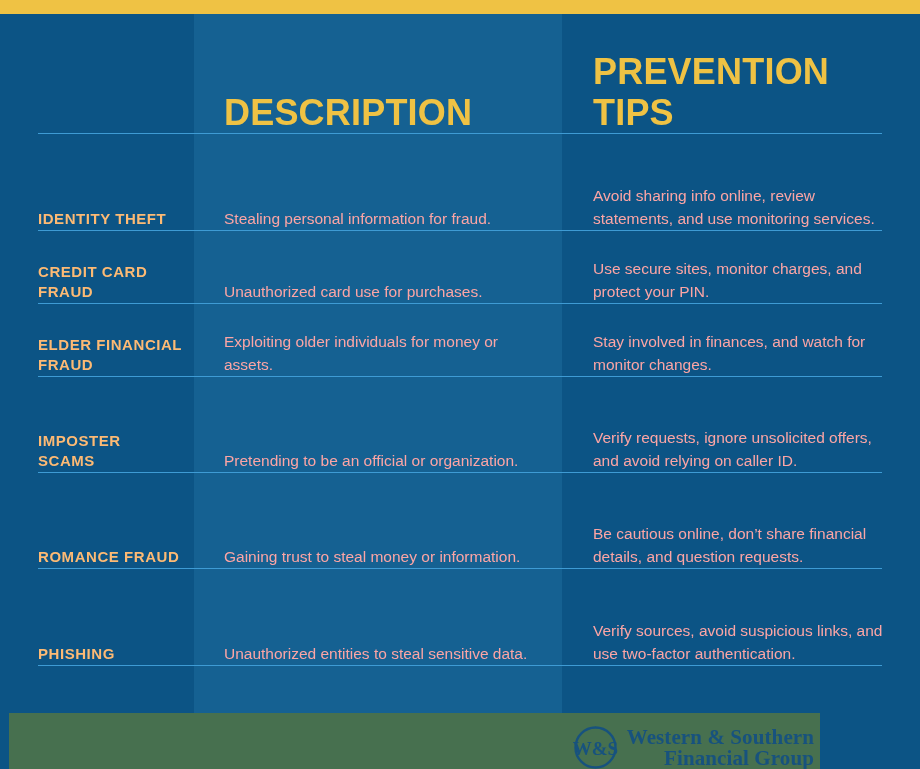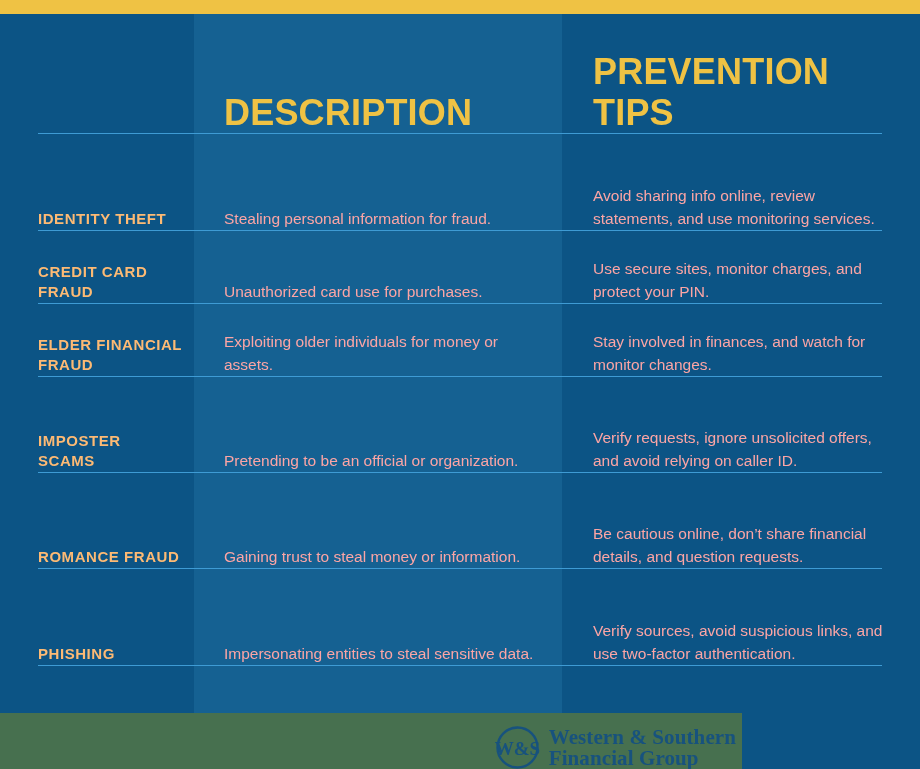--- a/index.html
+++ b/index.html
@@ -35,25 +35,26 @@
     top: 14px;
     left: 194px;
     width: 368px;
     height: 699px;
     background: #156192;
   }
 
   
   .footer {
     position: absolute;
-    left: 0;
+    left: 9px;
     top: 713px;
-    width: 742px;
+    width: 811px;
     height: 56px;
     background: #47704F;
+    text-align: right;
   }
 
   .footer-logo {
     position: absolute;
     right: 6px;
     top: 12px;
     display: flex;
     align-items: center;
     gap: 9px;
   }
@@ -246,21 +247,21 @@
         <div class="body-text">Be cautious online, don’t share financial details, and question requests.</div>
       </div>
     </div>
 
     <div class="row row-body r6">
       <div class="divider" style="top:0"></div>
       <div class="cell c-type">
         <div class="type-label">PHISHING</div>
       </div>
       <div class="cell c-desc">
-        <div class="body-text">Impersonating entities to steal sensitive data.</div>
+        <div class="body-text">Unauthorized entities to steal sensitive data.</div>
       </div>
       <div class="cell c-prev">
         <div class="body-text">Verify sources, avoid suspicious links, and use two-factor authentication.</div>
       </div>
     </div>
 
     <div class="row r7">
       <div class="divider" style="top:0"></div>
       <div class="cell c-type"></div>
       <div class="cell c-desc"></div>

